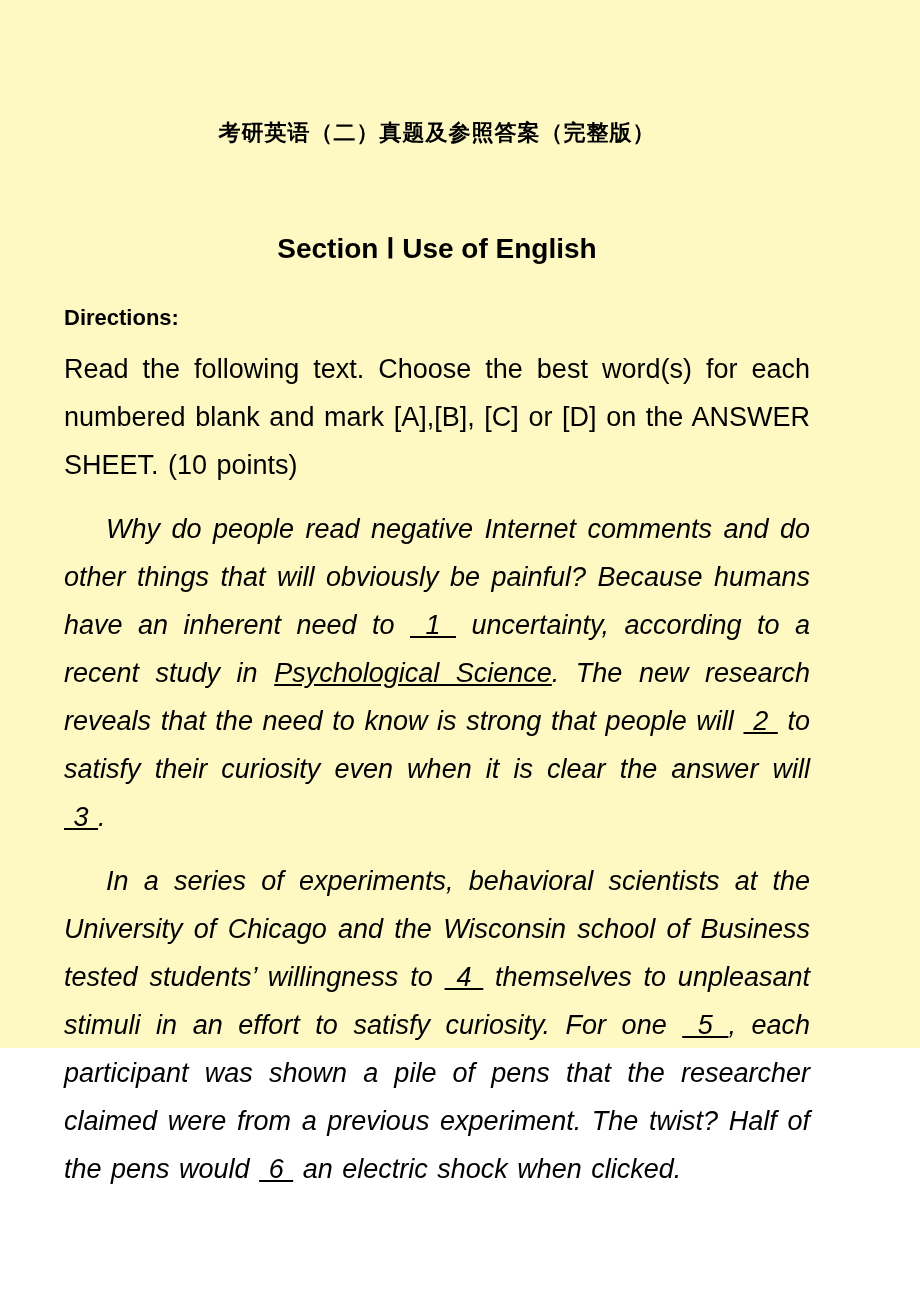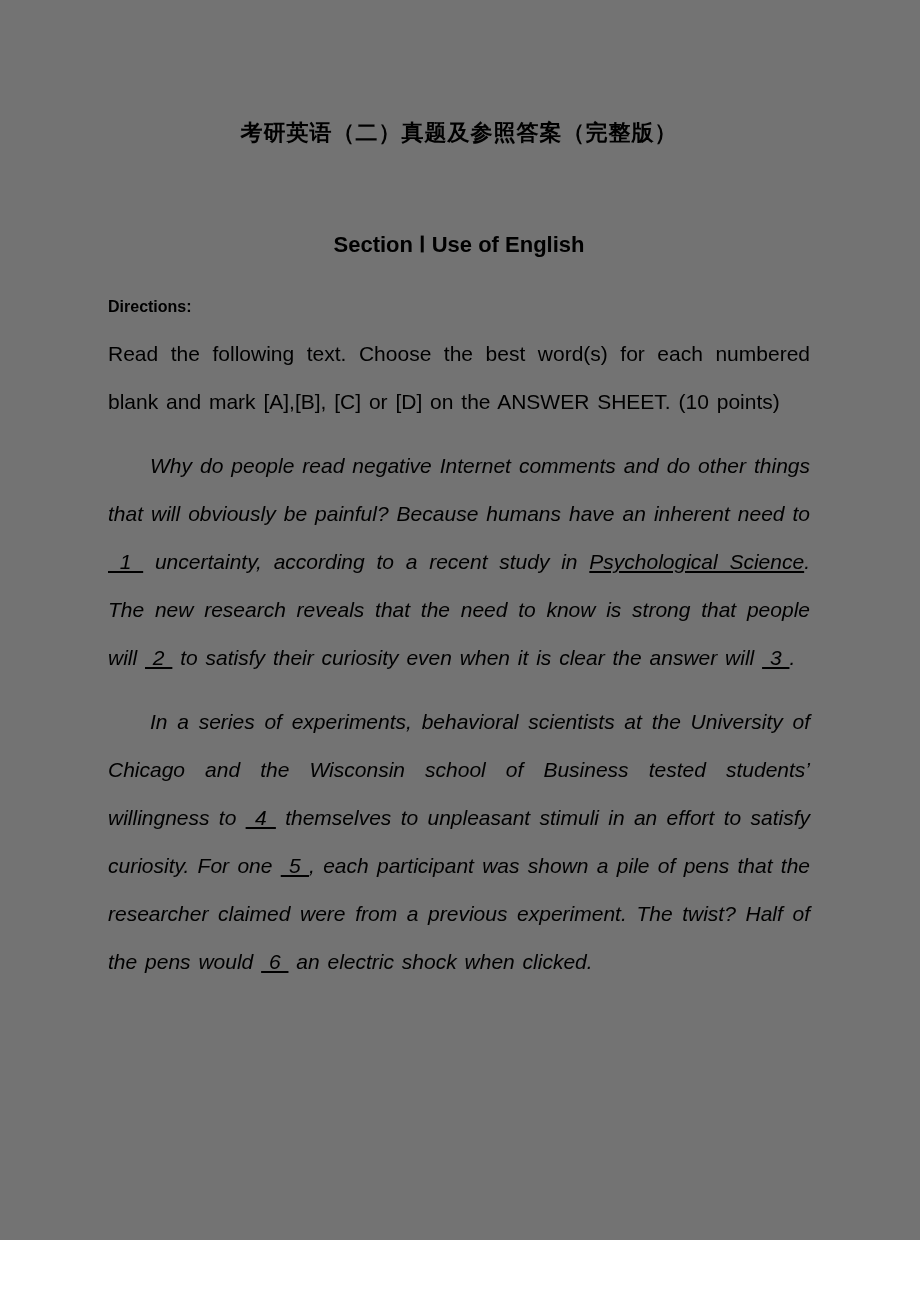--- a/index.html
+++ b/index.html
@@ -6,44 +6,44 @@
   html, body { background: #ffffff; }
   body {
     width: 920px;
     height: 1302px;
     font-family: "Liberation Sans", sans-serif;
     color: #000000;
     overflow: hidden;
   }
   .page {
     width: 920px;
-    height: 1240px;
-    padding: 118px 110px 40px 108px;
-    background: #737373;
+    height: 1048px;
+    padding: 118px 110px 40px 64px;
+    background: #fef9c3;
   }
   .doc-title {
     text-align: center;
     font-size: 22px;
     font-weight: bold;
     letter-spacing: 1px;
     margin-bottom: 84px;
   }
   .section-heading {
     text-align: center;
-    font-size: 22px;
+    font-size: 28px;
     font-weight: bold;
     margin-bottom: 40px;
   }
   .directions {
-    font-size: 16px;
+    font-size: 22px;
     font-weight: bold;
     margin-bottom: 14px;
   }
   .para {
-    font-size: 21px;
+    font-size: 27px;
     line-height: 48px;
     text-align: justify;
     margin-bottom: 16px;
     word-spacing: 2px;
   }
   .para.indent { text-indent: 42px; font-style: italic; }
   .blank {
     text-decoration: underline;
     white-space: pre;
   }

